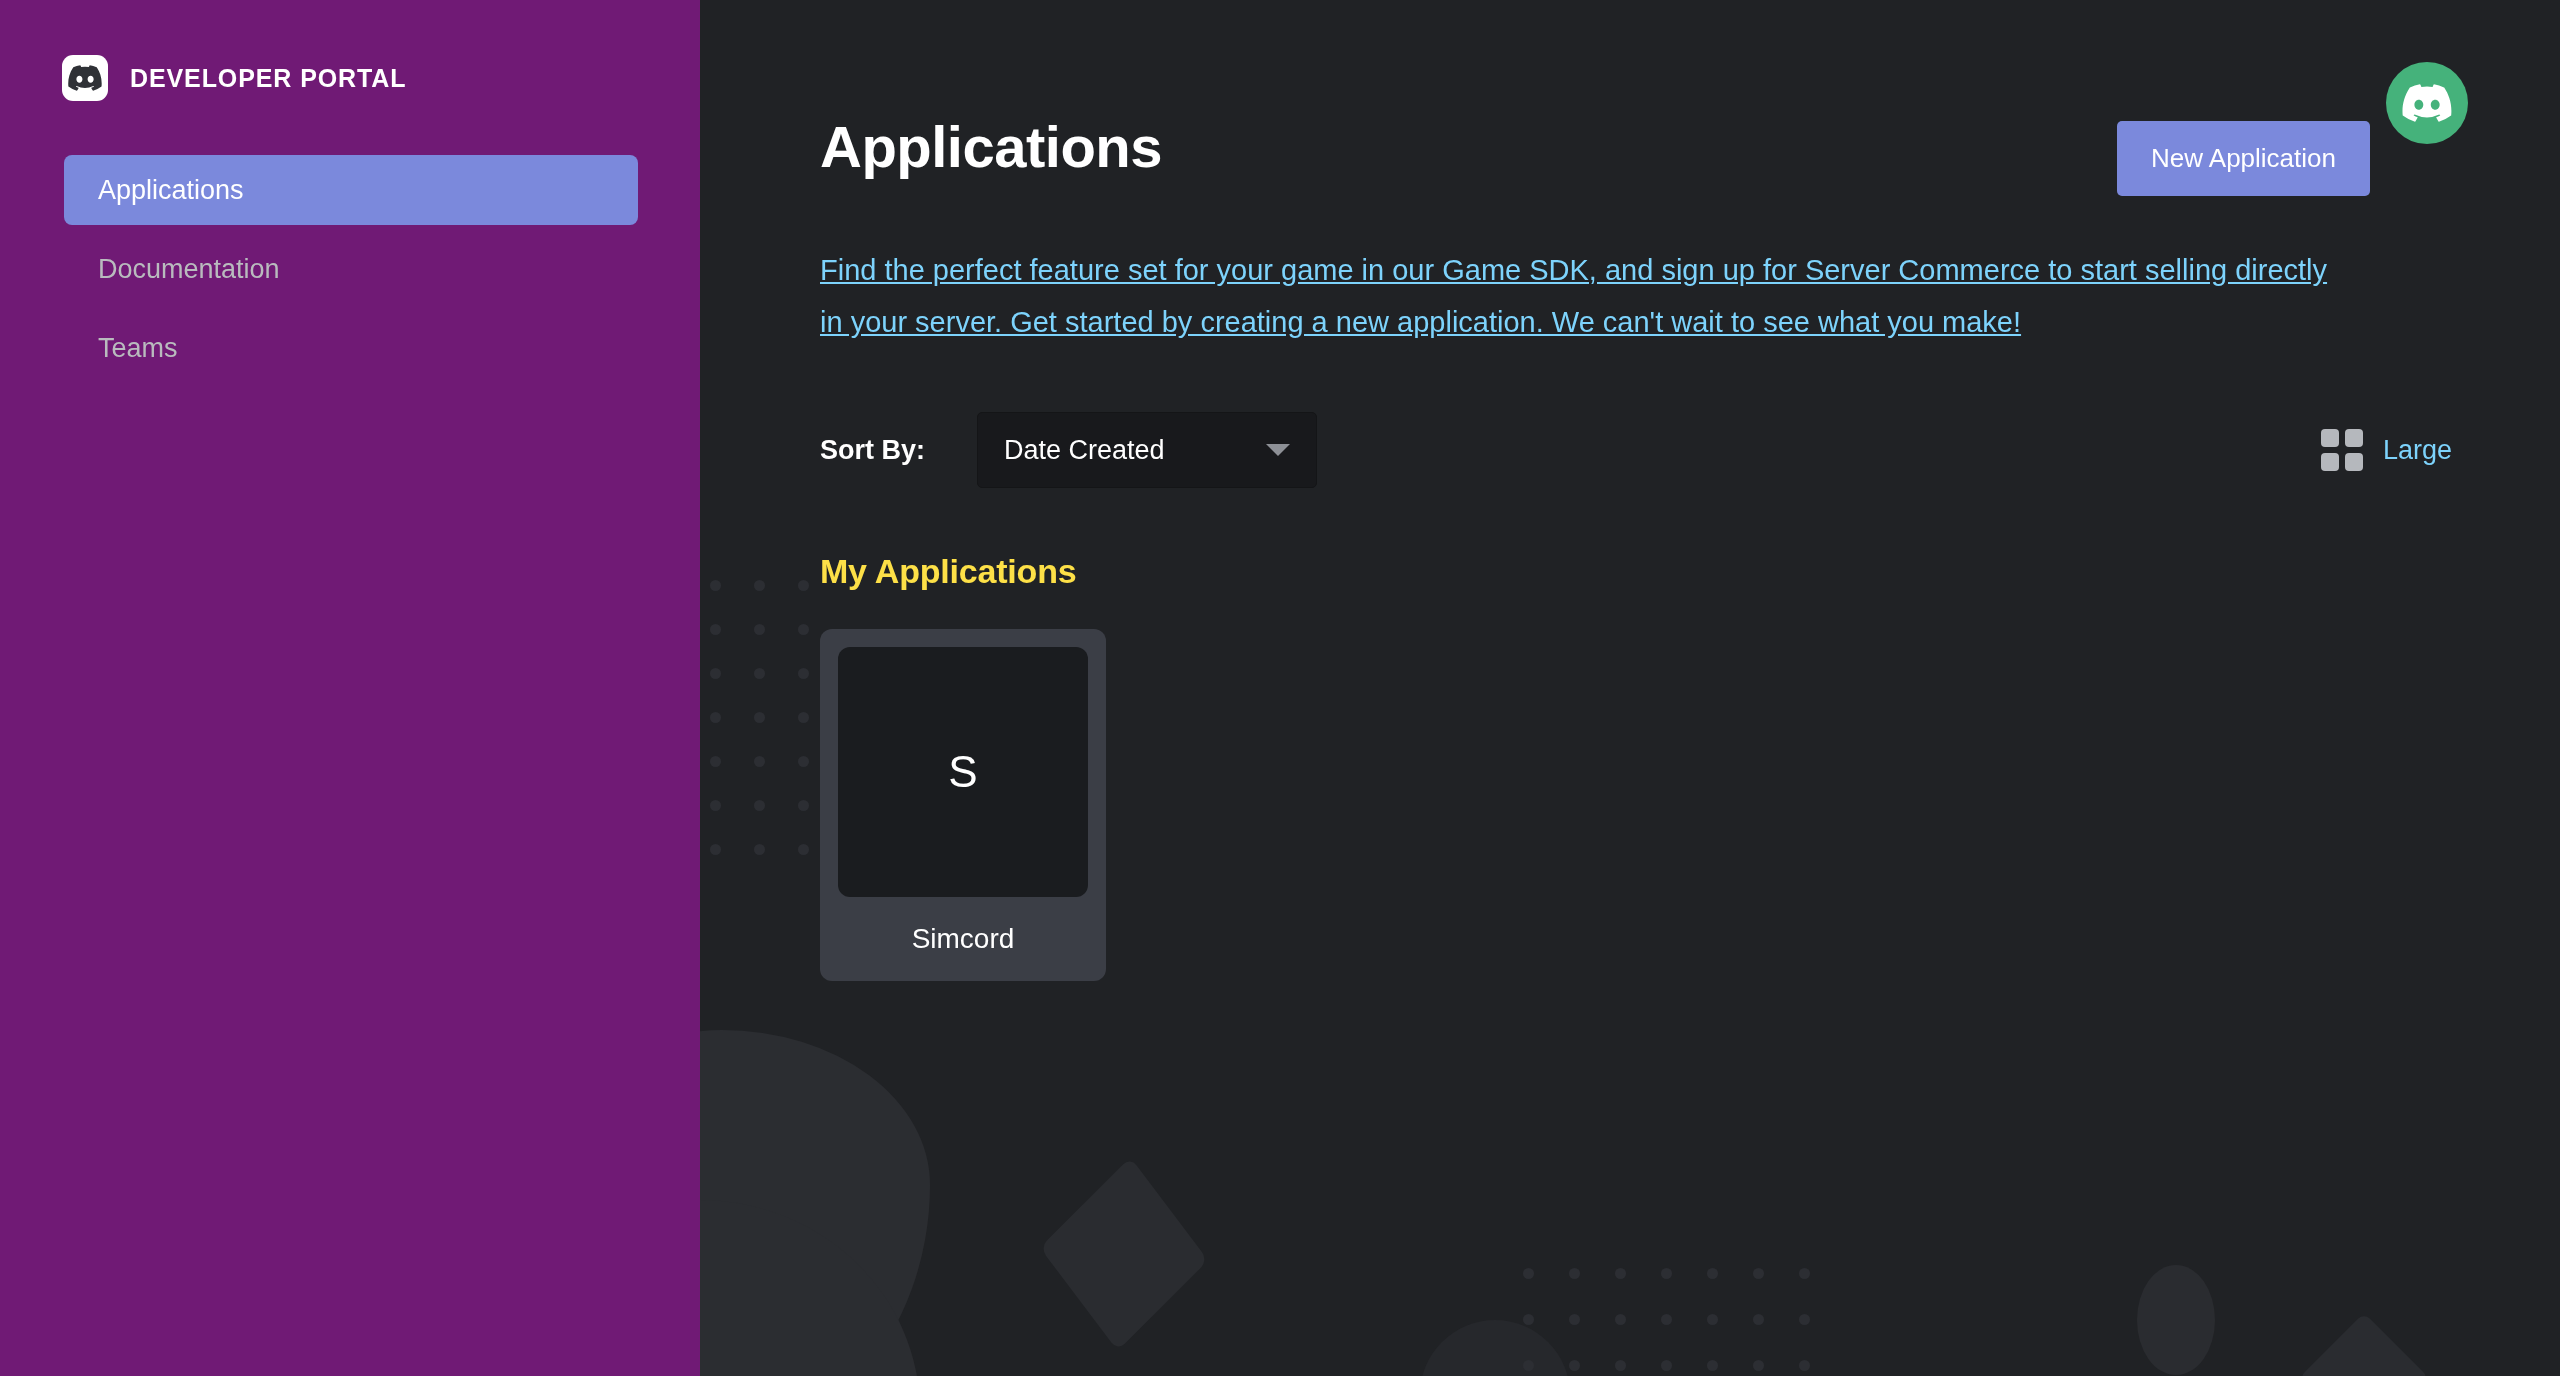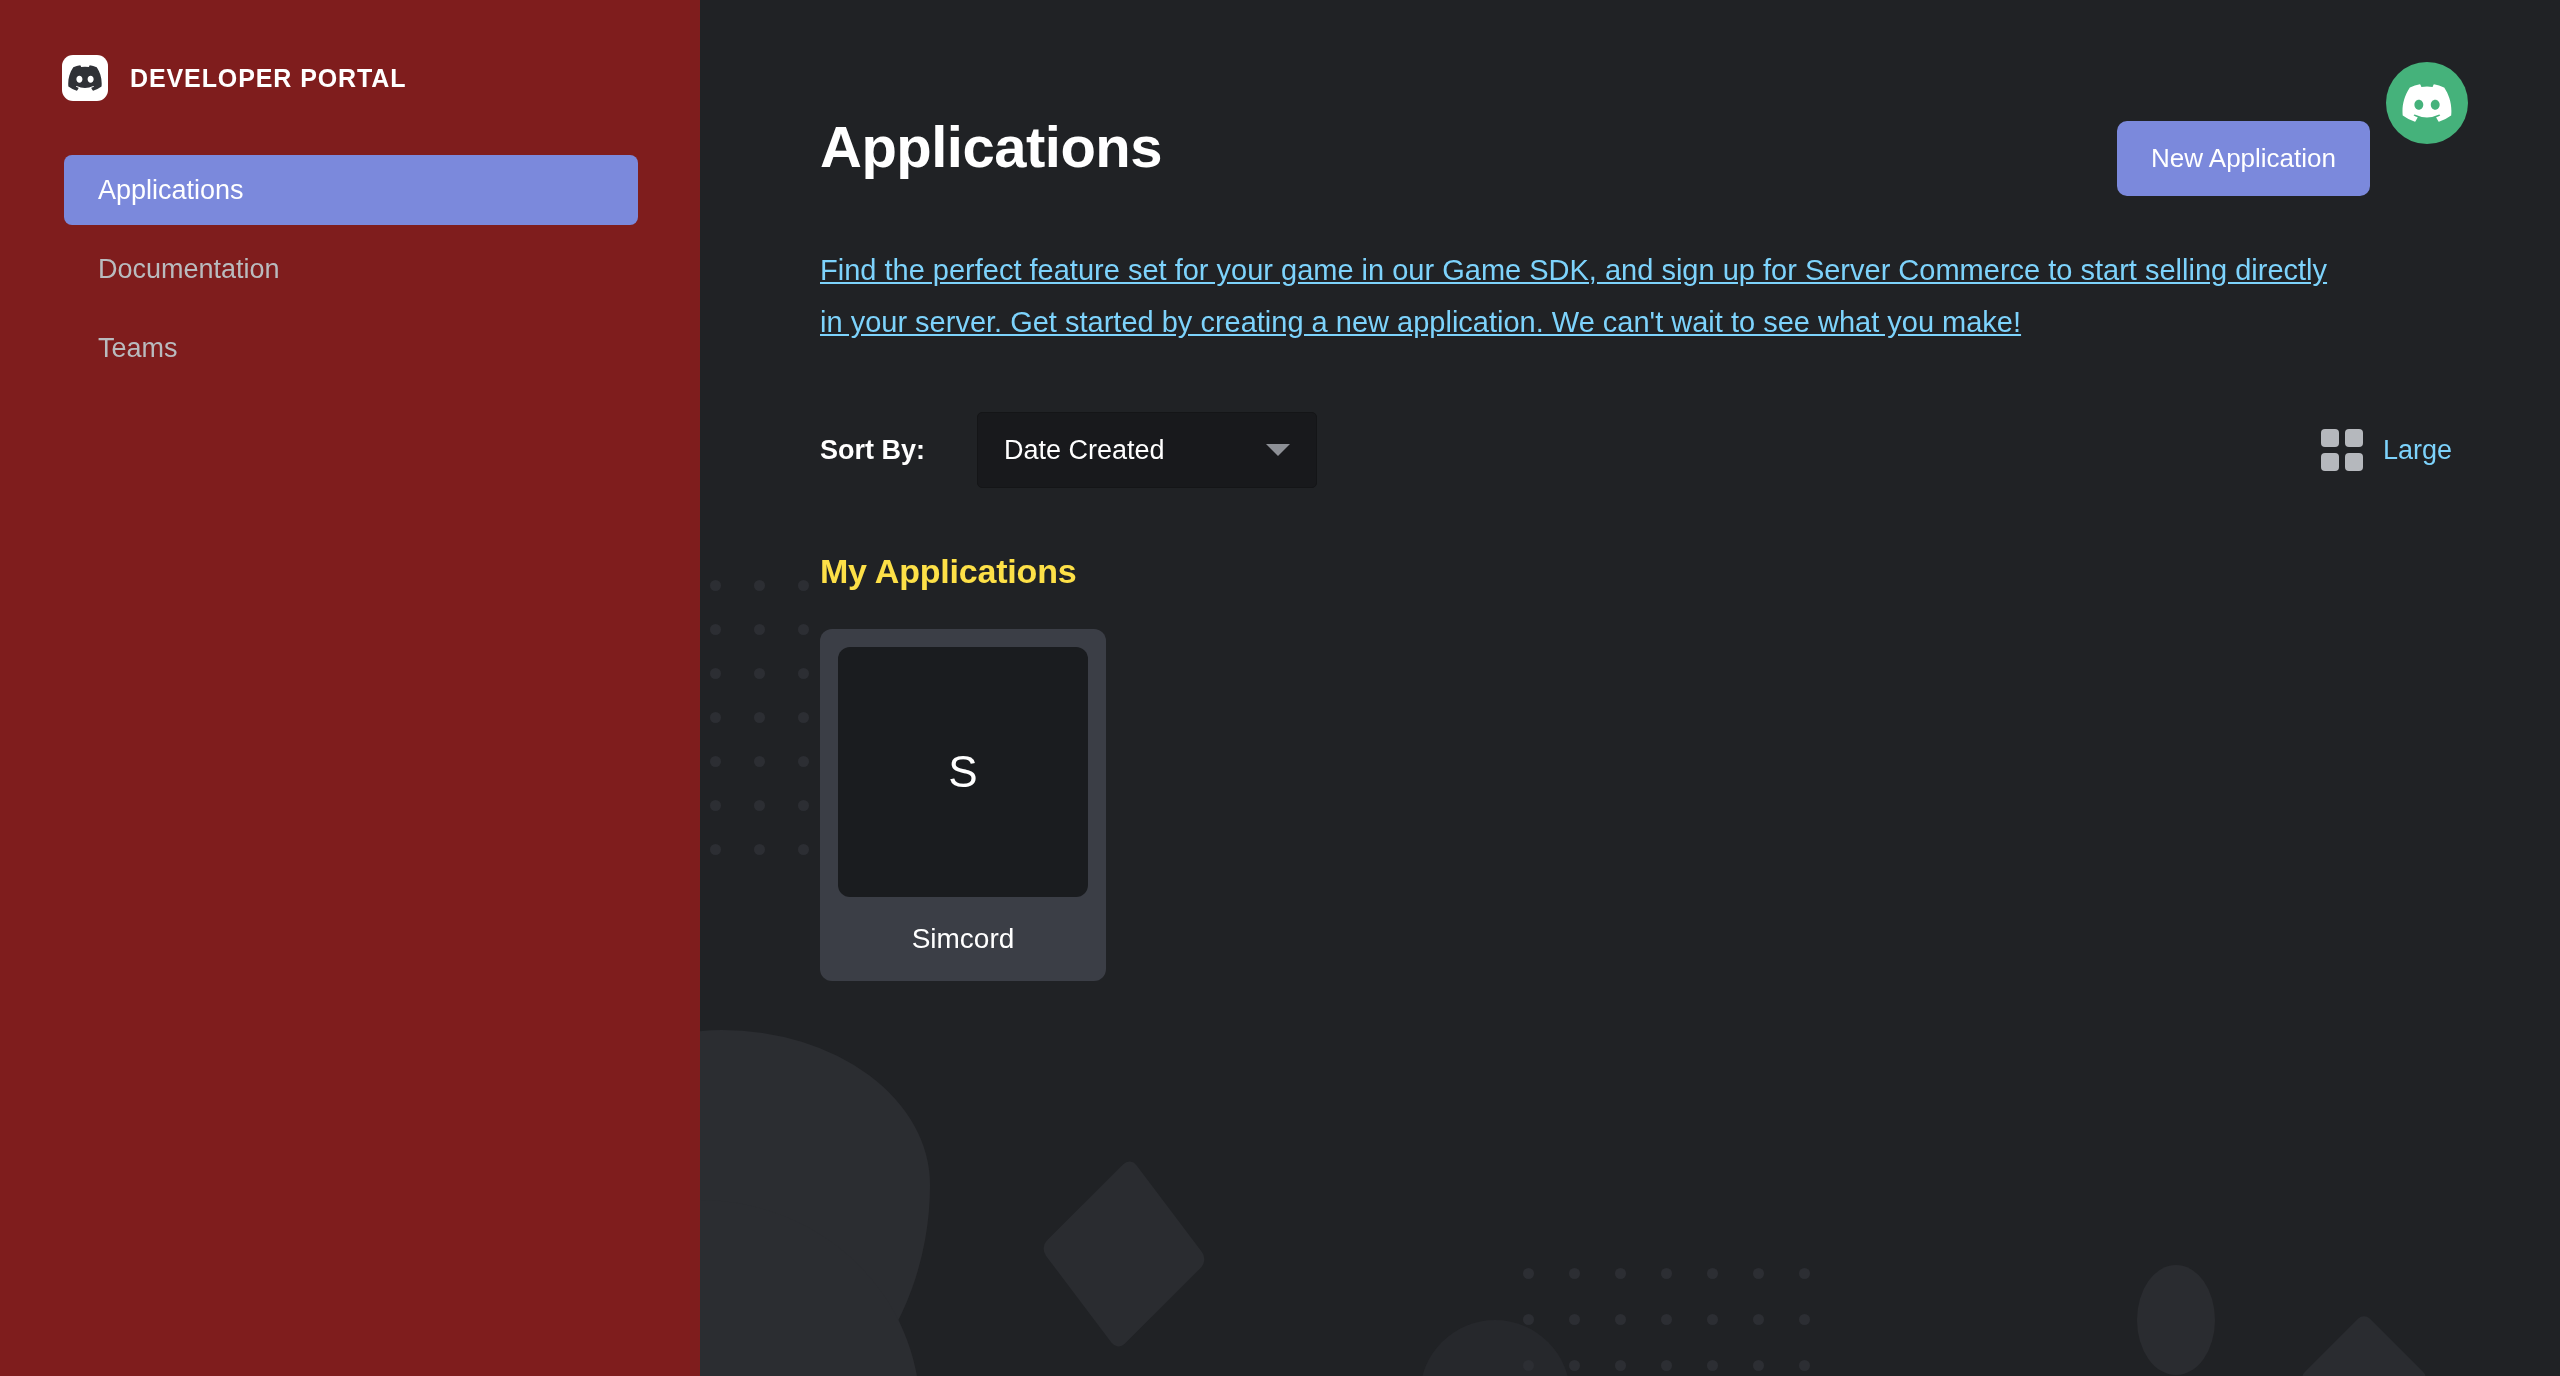--- a/index.html
+++ b/index.html
@@ -18,21 +18,21 @@
     width: 2560px;
     height: 1376px;
     display: flex;
   }
 
   
   .sidebar {
     position: relative;
     width: 700px;
     height: 100%;
-    background: #7f1d1d;
+    background: #701a75;
     flex: 0 0 700px;
     z-index: 5;
   }
 
   .brand {
     display: flex;
     align-items: center;
     gap: 22px;
     padding: 56px 0 0 62px;
     height: 100px;
@@ -213,21 +213,21 @@
 
   .new-app-btn {
     margin-left: auto;
     margin-top: 3px;
     background: #7b89dc;
     color: #ffffff;
     font-size: 26px;
     font-weight: 400;
     padding: 22px 34px;
     border: none;
-    border-radius: 10px;
+    border-radius: 5px;
     cursor: pointer;
     white-space: nowrap;
     font-family: "Liberation Sans", sans-serif;
   }
 
   .page-desc {
     margin-top: 48px;
     color: #7dd3fc;
     font-size: 29px;
     line-height: 52px;

